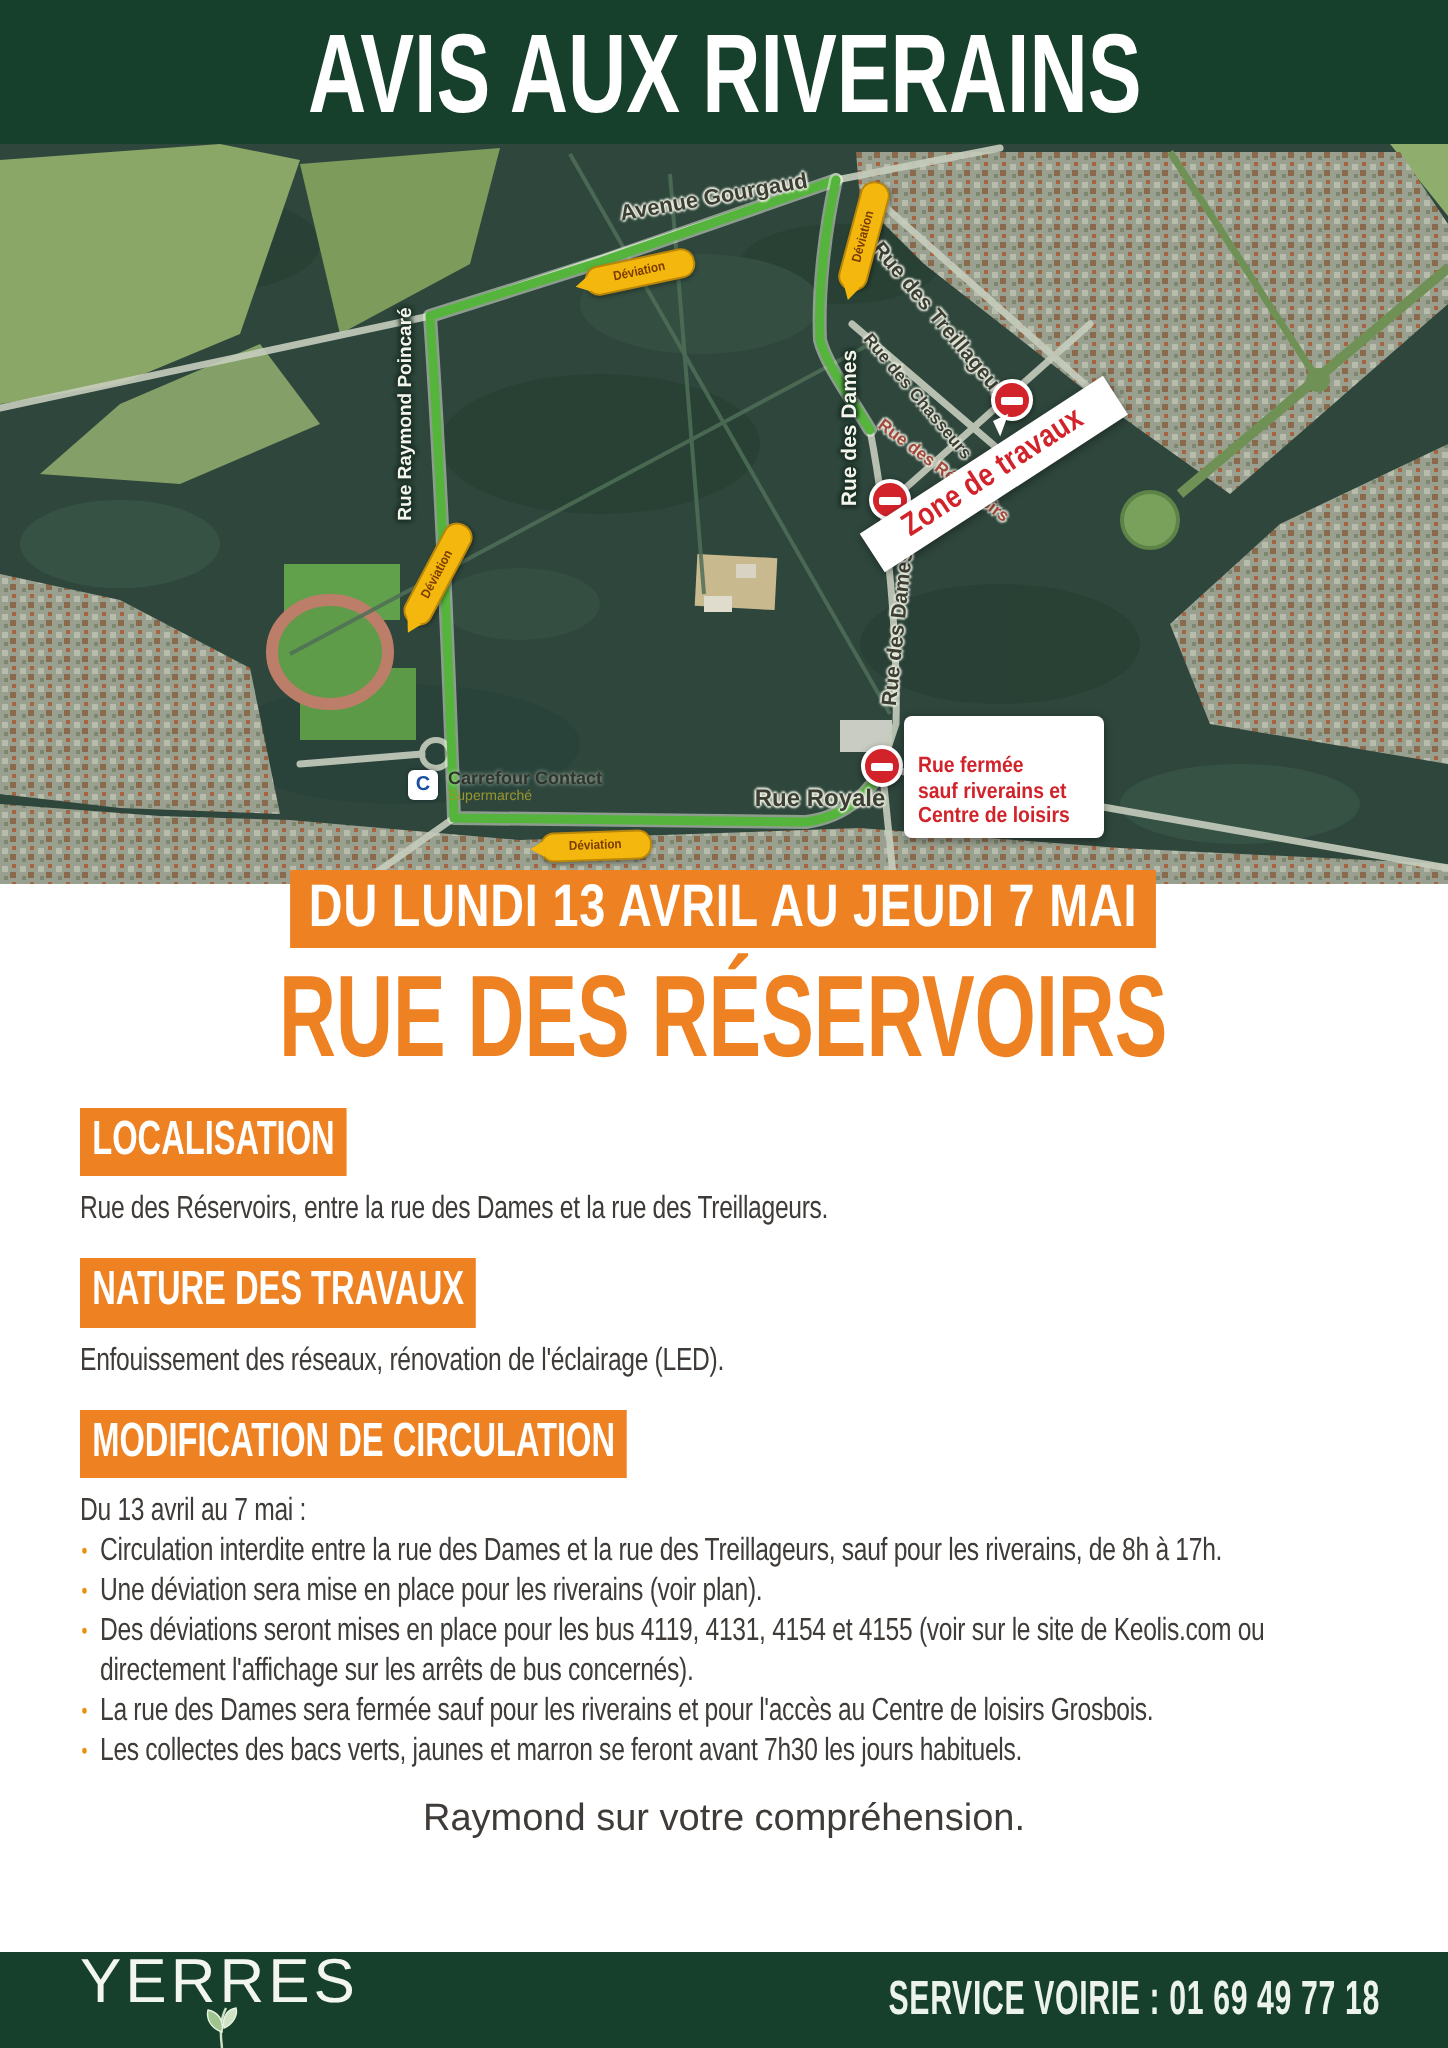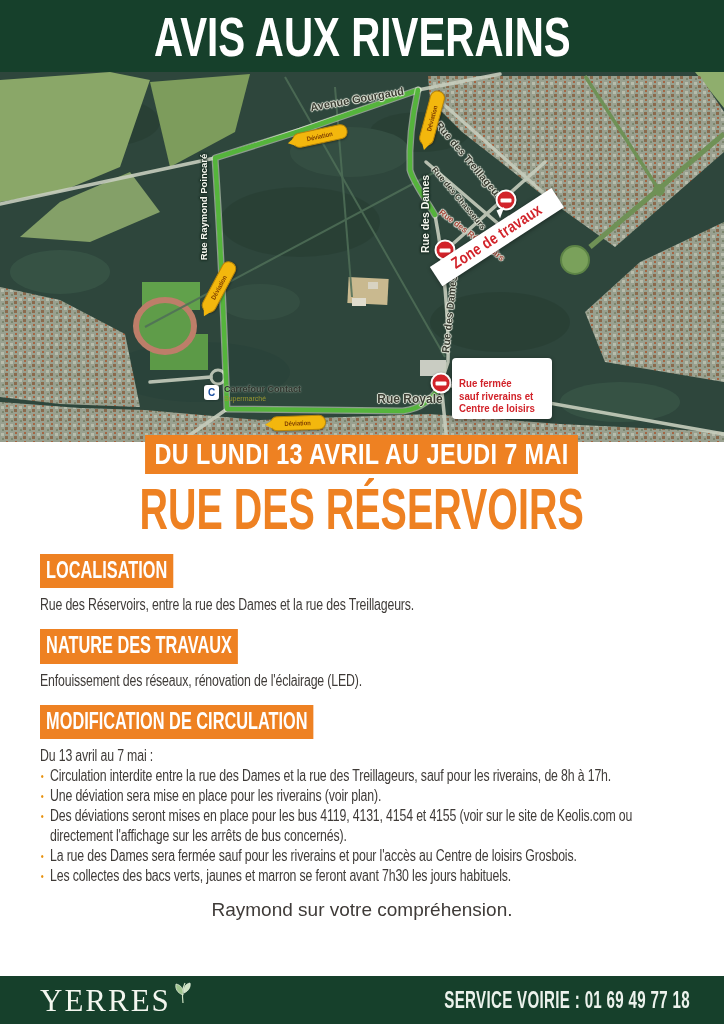--- a/index.html
+++ b/index.html
@@ -81,22 +81,22 @@
   .body-text p{margin:0;}
   .body-text ul{margin:0;padding:0;list-style:none;}
   .body-text li{position:relative;padding-left:13px;}
   .body-text li::before{content:"•";position:absolute;left:1px;top:0;color:#e8920f;font-size:11px;}
 
   .closing{margin-top:13px;text-align:center;font-size:19px;line-height:22px;color:#3f3b38;}
 
   
   .footer{position:absolute;left:0;right:0;bottom:0;height:48px;background:var(--green);
        display:flex;align-items:center;justify-content:space-between;padding:0 34px 0 40px;box-sizing:border-box;}
-  .city{display:flex;align-items:flex-start;font-family:Liberation Serif, serif;
-       font-size:31px;color:#f3f6ef;letter-spacing:2px;line-height:1;}
+  .city{display:flex;align-items:center;font-family:Liberation Sans, sans-serif;
+       font-size:31px;color:#f3f6ef;letter-spacing:2px;line-height:1;flex-direction:column;}
   .city svg{margin:-4px 0 0 2px;}
   .service{display:inline-block;font-size:24px;font-weight:bold;color:#ecf2ec;white-space:nowrap;
        transform:scaleX(.63);transform-origin:right center;letter-spacing:.5px;}
 </style>
 </head>
 <body>
 
 <div class="page">
 
   <div class="hdr">

